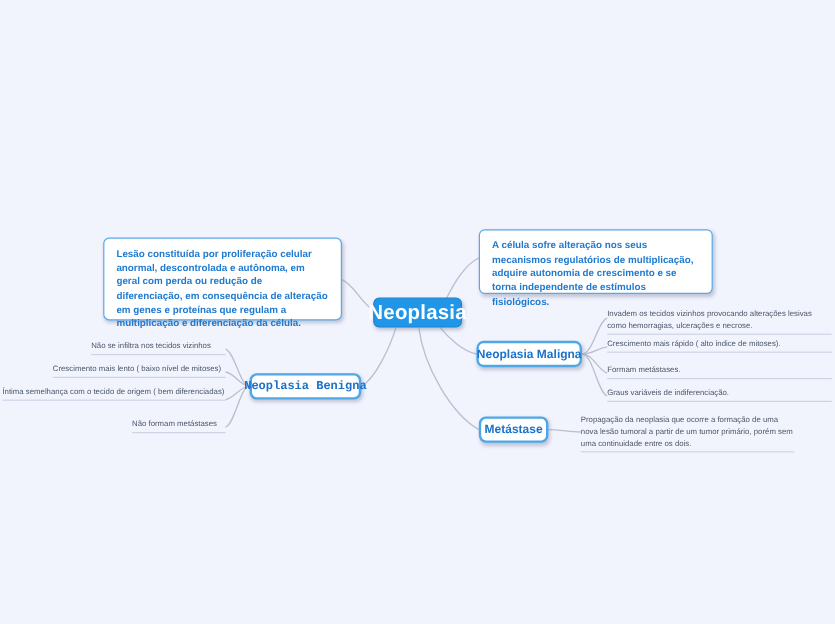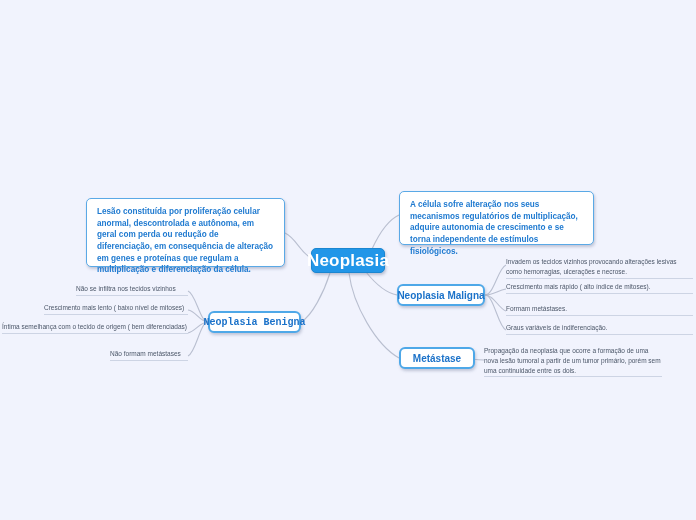--- a/index.html
+++ b/index.html
@@ -64,21 +64,21 @@
     box-sizing: border-box;
   }
   .node-pill span {
     color: #1b72c9;
     font-size: 10px;
     font-weight: bold;
     white-space: nowrap;
   }
   #node-benigna { left: 208px; top: 311px; width: 93px; height: 22px; font-family: Liberation Mono, monospace; }
   #node-maligna { left: 397px; top: 284px; width: 88px; height: 22px; }
-  #node-metastase { left: 399px; top: 347px; width: 76px; height: 22px; }
+  #node-metastase { left: 399px; top: 347px; width: 58px; height: 22px; }
 
   
   .node-box {
     position: absolute;
     background: #ffffff;
     border: 1px solid #5aa9e6;
     border-radius: 5px;
     box-shadow: 1px 2px 3px rgba(120,130,160,0.4);
     box-sizing: border-box;
     padding: 7px 9px 7px 10px;

